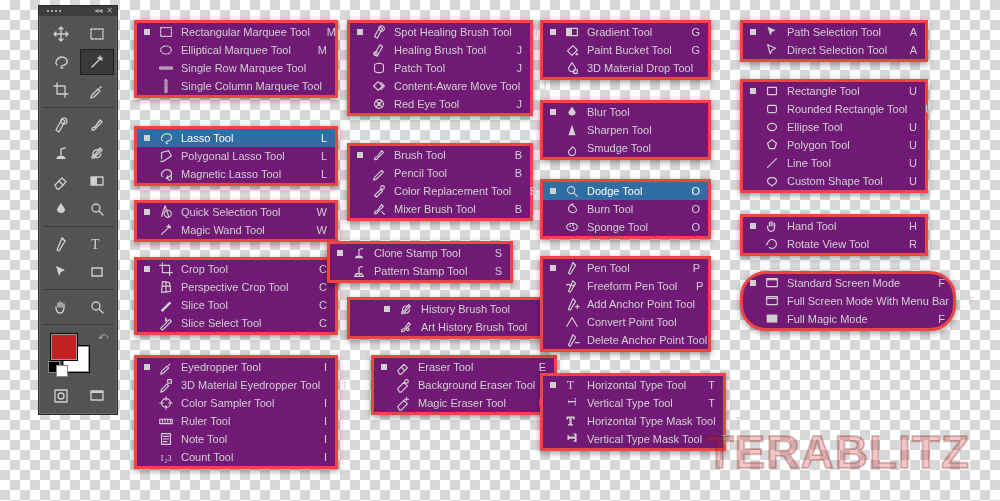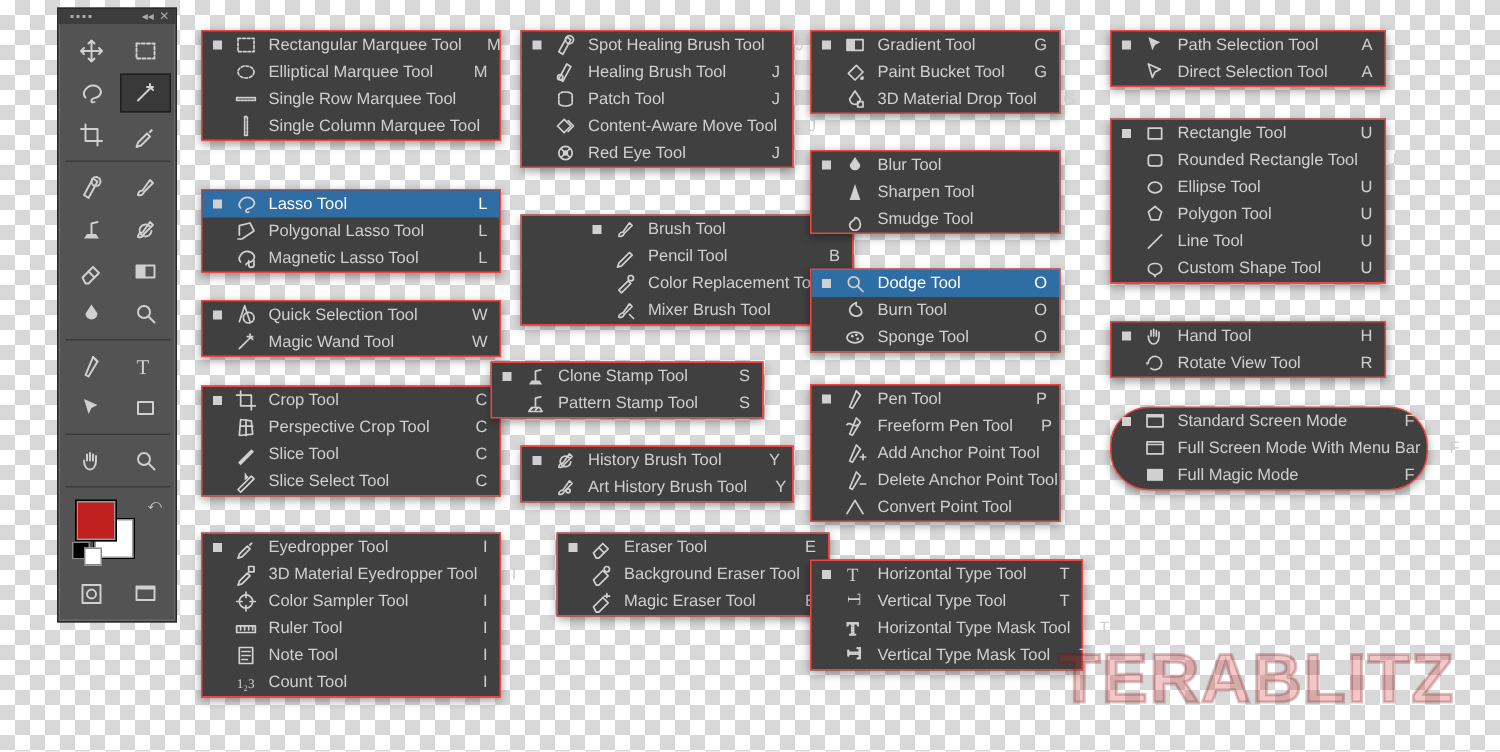--- a/index.html
+++ b/index.html
@@ -72,22 +72,22 @@
   .swatch-mini .m1 { width:10px; height:10px; background:#000; border:1px solid #888;}
   .swatch-mini .m2 { width:10px; height:10px; background:#fff; border:1px solid #888; position:relative; left:-4px; top:4px;}
   .swatch-swap { position:absolute; top:2px; right:6px; color:#ccc; font-size:9px;}
   .tb-foot { display:grid; grid-template-columns:1fr 1fr; padding:3px 5px 5px; gap:2px;}
   .stroke { stroke:#d0d0d0; stroke-width:1.3; fill:none; stroke-linecap:round; stroke-linejoin:round;}
   .fill { fill:#d0d0d0; }
 
   
   .flyout {
     position: absolute;
-    background: #404040;
-    border: 1px solid #ef4444;
+    background: #701a75;
+    border: 3px solid #ef4444;
     box-shadow: 0 2px 6px rgba(0,0,0,.4);
   }
   .flyout .row {
     display: grid;
     grid-template-columns: 12px 22px 1fr 18px;
     align-items: center;
     height: 18px;
     padding: 0 6px 0 4px;
     gap: 2px;
     white-space: nowrap;
@@ -712,21 +712,21 @@
         </div>
         <div class="row">
           <div class="dot none"></div>
           <svg viewBox="0 0 18 18">
             <use href="#i-red-eye"></use>
           </svg>
           <span class="lbl">Red Eye Tool</span>
           <span class="sc">J</span>
         </div>
       </div>
-      <div class="flyout" style="left: 347px; top: 143px; width: 180px; padding-left: 40px;">
+      <div class="flyout" style="left: 347px; top: 143px; width: 180px;">
         <div class="row">
           <div class="dot"></div>
           <svg viewBox="0 0 18 18">
             <use href="#i-brush"></use>
           </svg>
           <span class="lbl">Brush Tool</span>
           <span class="sc">B</span>
         </div>
         <div class="row">
           <div class="dot none"></div>
@@ -764,21 +764,21 @@
         </div>
         <div class="row">
           <div class="dot none"></div>
           <svg viewBox="0 0 18 18">
             <use href="#i-pattern-stamp"></use>
           </svg>
           <span class="lbl">Pattern Stamp Tool</span>
           <span class="sc">S</span>
         </div>
       </div>
-      <div class="flyout" style="left: 347px; top: 297px; width: 180px;">
+      <div class="flyout" style="left: 347px; top: 297px; width: 180px; padding-left: 27px;">
         <div class="row">
           <div class="dot"></div>
           <svg viewBox="0 0 18 18">
             <use href="#i-history-brush"></use>
           </svg>
           <span class="lbl">History Brush Tool</span>
           <span class="sc">Y</span>
         </div>
         <div class="row">
           <div class="dot none"></div>
@@ -914,31 +914,31 @@
           <div class="dot none"></div>
           <svg viewBox="0 0 18 18">
             <use href="#i-add-anchor"></use>
           </svg>
           <span class="lbl">Add Anchor Point Tool</span>
           <span class="sc"></span>
         </div>
         <div class="row">
           <div class="dot none"></div>
           <svg viewBox="0 0 18 18">
+            <use href="#i-convert-point"></use>
+          </svg>
+          <span class="lbl">Convert Point Tool</span>
+          <span class="sc"></span>
+        </div>
+        <div class="row">
+          <div class="dot none"></div>
+          <svg viewBox="0 0 18 18">
             <use href="#i-del-anchor"></use>
           </svg>
           <span class="lbl">Delete Anchor Point Tool</span>
-          <span class="sc"></span>
-        </div>
-        <div class="row">
-          <div class="dot none"></div>
-          <svg viewBox="0 0 18 18">
-            <use href="#i-convert-point"></use>
-          </svg>
-          <span class="lbl">Convert Point Tool</span>
           <span class="sc"></span>
         </div>
       </div>
       <div class="flyout" style="left: 540px; top: 373px; width: 180px;">
         <div class="row">
           <div class="dot"></div>
           <svg viewBox="0 0 18 18">
             <use href="#i-htype"></use>
           </svg>
           <span class="lbl">Horizontal Type Tool</span>

